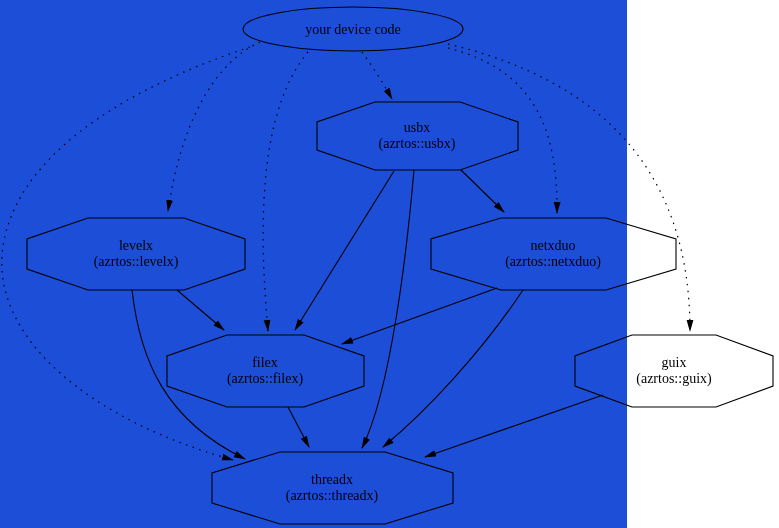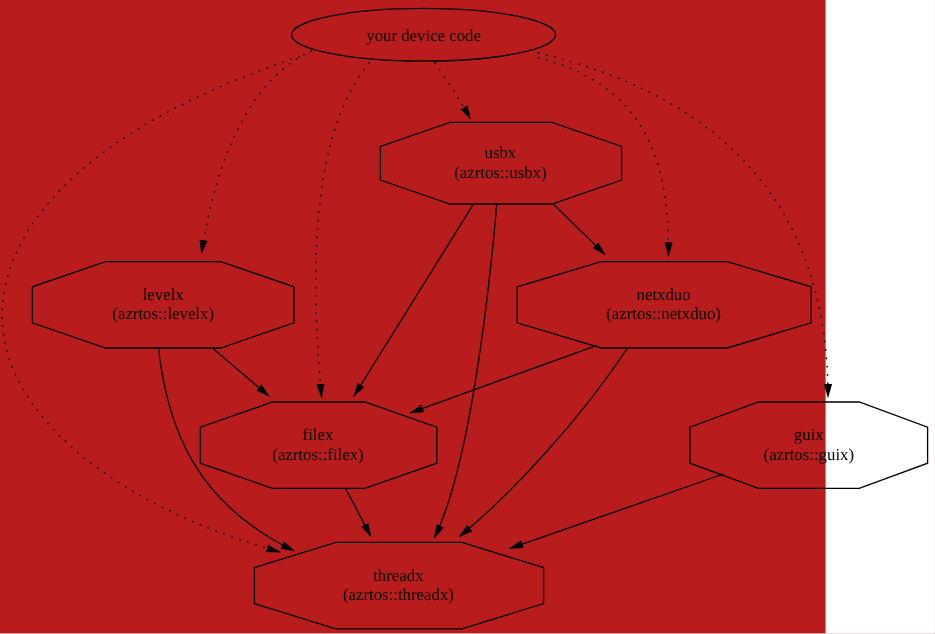--- a/index.html
+++ b/index.html
@@ -1,23 +1,23 @@
 <!DOCTYPE html>
 <html><head>
 <meta charset="utf-8">
 <style>
   html, body {
     margin: 0;
     padding: 0;
     background: #ffffff;
   }
   .canvas-wrap {
-    width: 688px;
+    width: 627px;
     height: 528px;
-    background: #b91c1c;
+    background: #1d4ed8;
     position: relative;
   }
   svg text {
     font-family: "Liberation Serif", "DejaVu Serif", serif;
     font-size: 14px;
     fill: #000000;
     text-anchor: middle;
   }
   .node-shape {
     fill: none;

